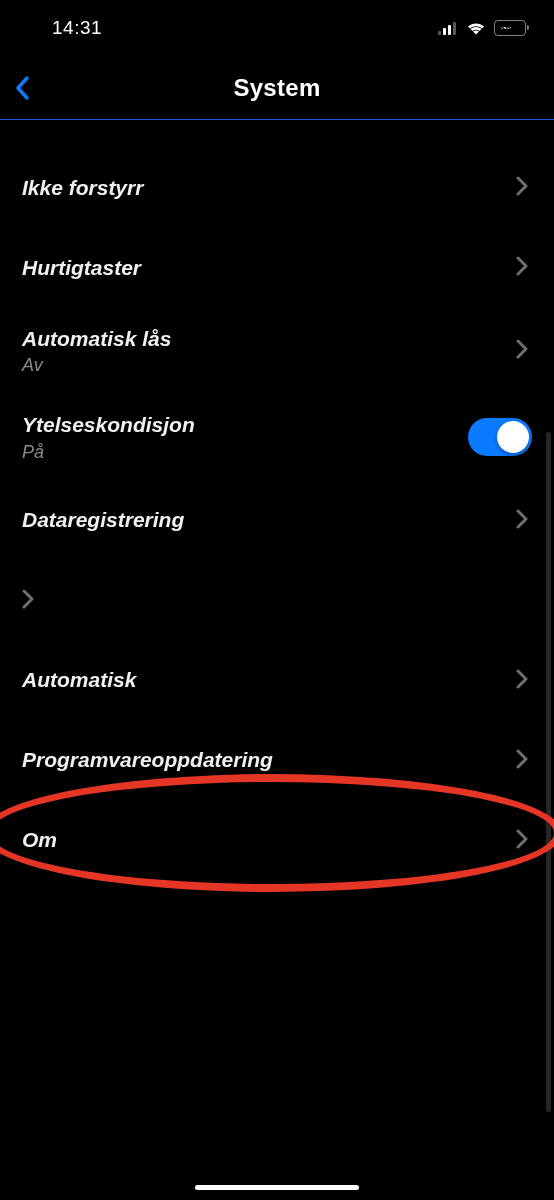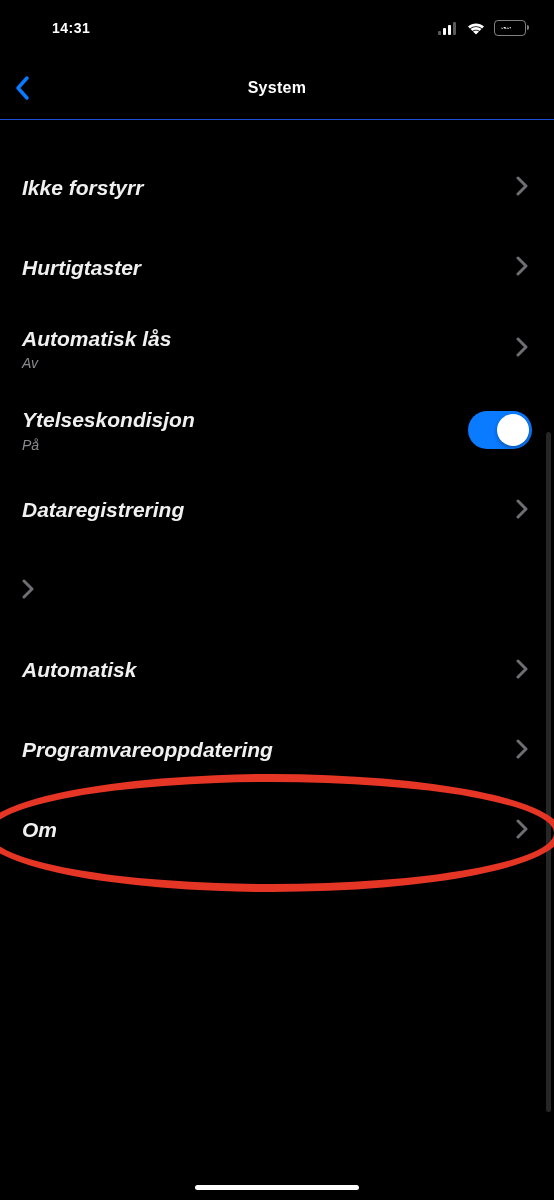--- a/index.html
+++ b/index.html
@@ -20,22 +20,22 @@
     
     
     .status-bar {
       height: 56px;
       display: flex;
       justify-content: space-between;
       align-items: center;
       padding: 0 28px 0 52px;
     }
     .status-time {
-      font-size: 14px;
-      font-weight: 700;
+      font-size: 19px;
+      font-weight: 400;
       letter-spacing: 0.5px;
     }
     .status-right {
       display: flex;
       align-items: center;
       gap: 8px;
     }
     .signal-icon, .wifi-icon {
       display: flex;
       align-items: center;
@@ -89,21 +89,21 @@
     .back-button {
       position: absolute;
       left: 14px;
       top: 50%;
       transform: translateY(-50%);
       color: #0a7aff;
       display: flex;
       align-items: center;
     }
     .header-title {
-      font-size: 16px;
+      font-size: 24px;
       font-weight: 800;
       letter-spacing: 0.3px;
     }
     
     
     .list {
       padding-top: 28px;
     }
     .list-item {
       min-height: 80px;
@@ -119,21 +119,21 @@
       flex-direction: column;
       justify-content: center;
     }
     .item-label {
       font-size: 21px;
       font-weight: 700;
       color: #f0f0f0;
       line-height: 1.25;
     }
     .item-sublabel {
-      font-size: 14px;
+      font-size: 18px;
       font-weight: 400;
       color: #8a8a8f;
       margin-top: 3px;
     }
     .chevron {
       color: #6e6e73;
       flex-shrink: 0;
       margin-right: 4px;
     }
     

